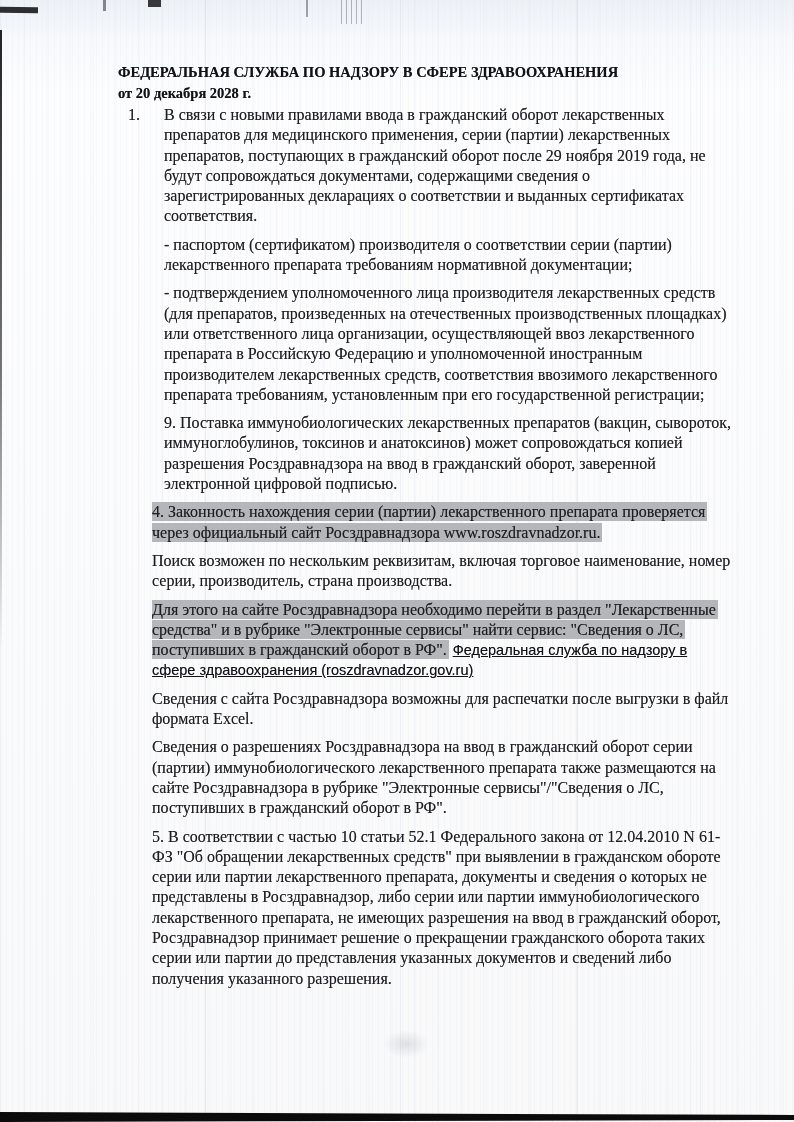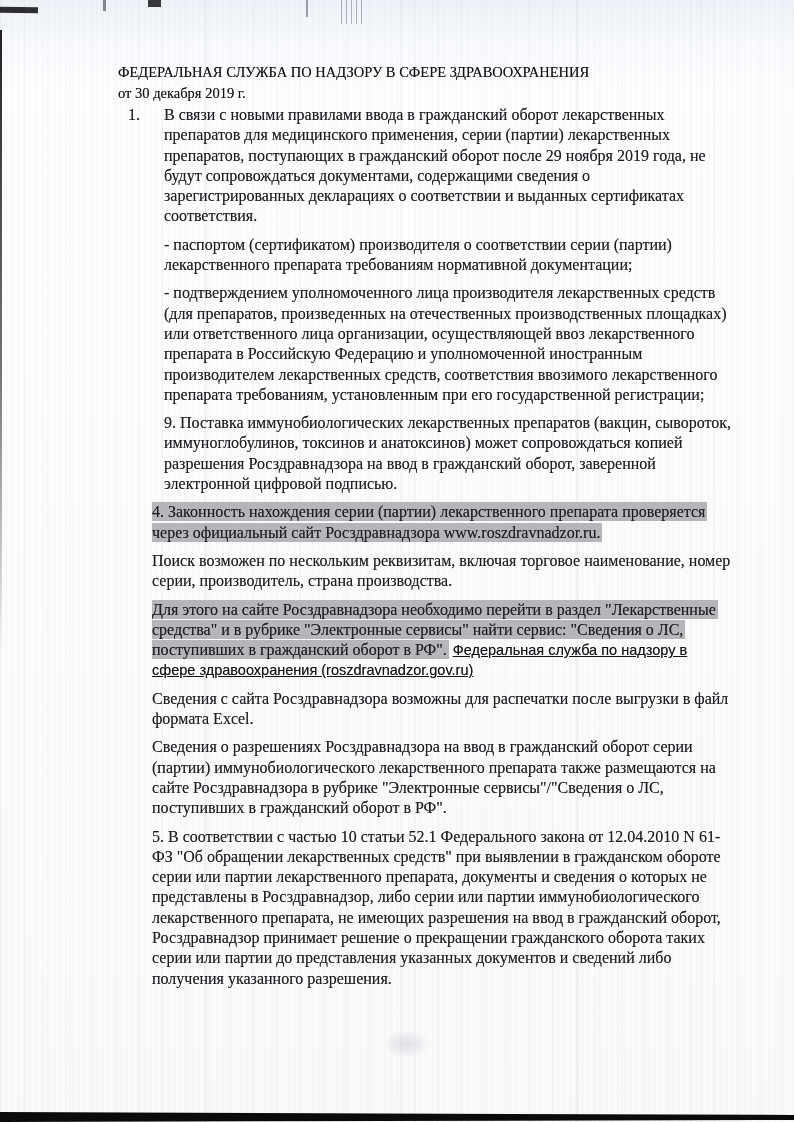--- a/index.html
+++ b/index.html
@@ -23,21 +23,21 @@
     background:repeating-linear-gradient(90deg, rgba(40,45,60,.6) 0 1px, rgba(0,0,0,0) 1px 5px);}
   .a-leftedge{left:0;top:30px;width:2px;height:620px;
     background:linear-gradient(180deg, rgba(12,12,14,.9) 0%, rgba(12,12,14,.55) 55%, rgba(12,12,14,0) 100%);}
   .a-bottom{left:0;top:1111px;width:794px;height:11px;background:#0b0b0c;
     clip-path:polygon(0 10%, 100% 36%, 100% 82%, 0 100%);}
   .a-smudge{left:383px;top:1030px;width:46px;height:28px;
     background:radial-gradient(ellipse at center, rgba(70,80,100,.15), rgba(70,80,100,0) 70%);}
 
   .textcol{position:absolute;left:118px;top:62px;width:622px;
     text-shadow:0 0 .5px rgba(30,30,36,.55);}
-  .org p{margin:0;font-weight:normal;font-size:14.5px;line-height:21px;color:#121216;}
+  .org p{margin:0;font-weight:bold;font-size:14.5px;line-height:21px;color:#121216;}
   .titleblock{margin-top:12px;}
   .titleblock p{margin:0 0 16px 0;font-weight:bold;font-size:15px;line-height:21px;color:#121216;}
   .bodyblock{margin-top:-7px;font-size:16px;line-height:20.3px;}
   .bodyblock p{margin:8px;}
   .indent-block{position:relative;padding-left:38px;}
   .list-marker{position:absolute;left:10px;top:0;}
   .outdent-block{padding-left:26px;}
   .hl{background:#b5b6b9;box-decoration-break:clone;-webkit-box-decoration-break:clone;padding:1px 2px 1px 0;text-align:center;}
   .doc-link{
     font-family:"Liberation Sans","DejaVu Sans",sans-serif;
@@ -60,21 +60,21 @@
   <div class="artifact a-topmark3"></div>
   <div class="artifact a-topcluster"></div>
   <div class="artifact a-leftedge"></div>
   <div class="artifact a-smudge"></div>
   <div class="artifact a-bottom"></div>
 
   <div class="textcol">
 
     <div class="org">
       <p>ФЕДЕРАЛЬНАЯ СЛУЖБА ПО НАДЗОРУ В СФЕРЕ ЗДРАВООХРАНЕНИЯ</p>
-      <p>от 30 декабря 2019 г.</p>
+      <p>от 20 декабря 2028 г.</p>
     </div>
 
 
     <div class="bodyblock">
 
       <div class="indent-block">
         <span class="list-marker">1.</span>
         <p>В связи с новыми правилами ввода в гражданский оборот лекарственных препаратов для медицинского применения, серии (партии) лекарственных препаратов, поступающих в гражданский оборот после 29 ноября 2019 года, не будут сопровождаться документами, содержащими сведения о зарегистрированных декларациях о соответствии и выданных сертификатах соответствия.</p>
         <p>- паспортом (сертификатом) производителя о соответствии серии (партии) лекарственного препарата требованиям нормативной документации;</p>
         <p>- подтверждением уполномоченного лица производителя лекарственных средств (для препаратов, произведенных на отечественных производственных площадках) или ответственного лица организации, осуществляющей ввоз лекарственного препарата в Российскую Федерацию и уполномоченной иностранным производителем лекарственных средств, соответствия ввозимого лекарственного препарата требованиям, установленным при его государственной регистрации;</p>

